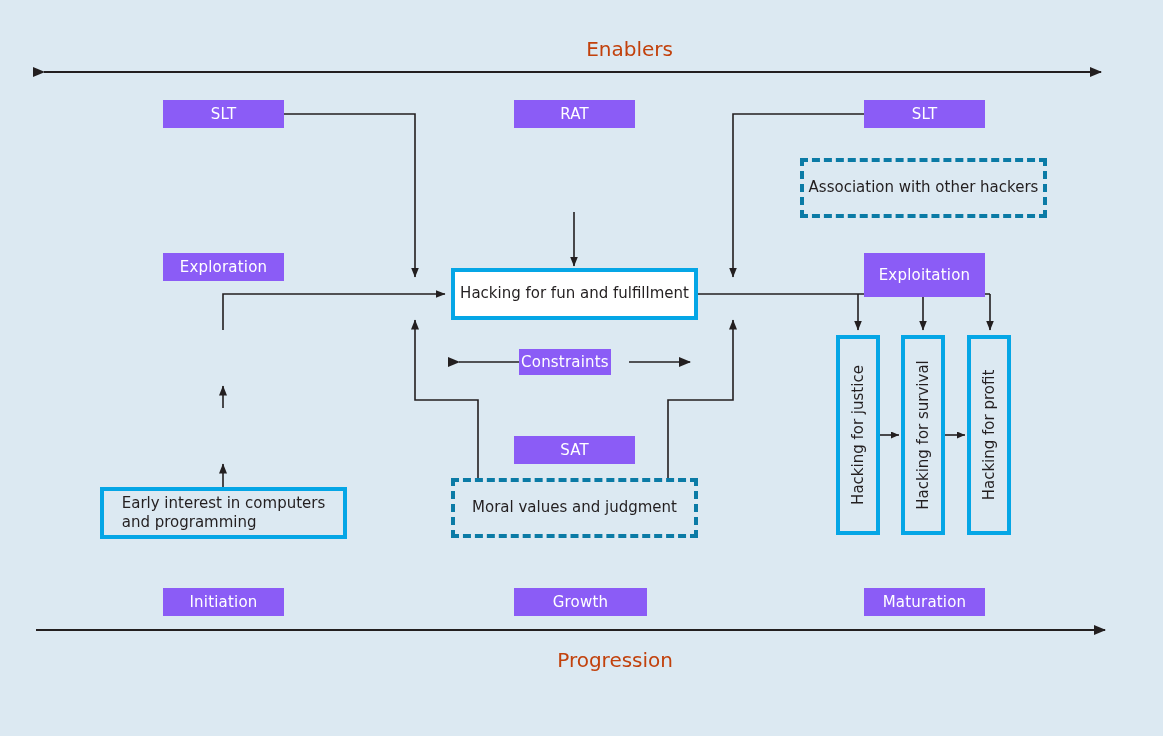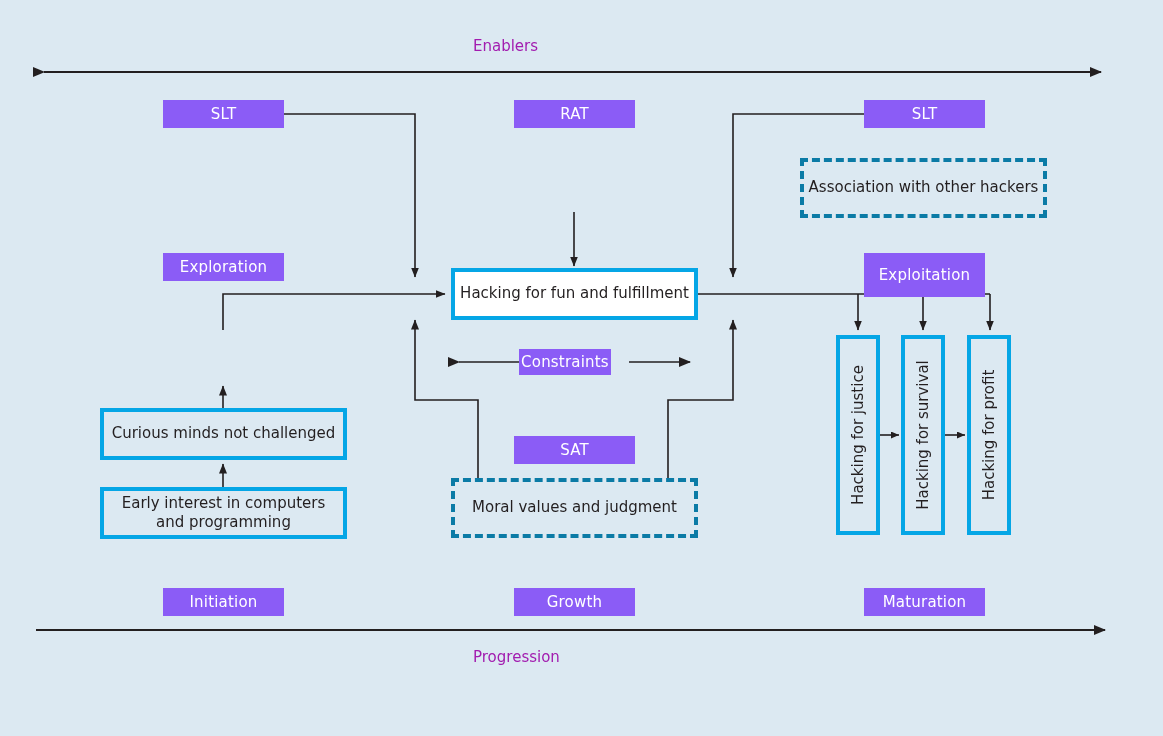--- a/index.html
+++ b/index.html
@@ -40,21 +40,21 @@
   
   .obox {
     position: absolute;
     border: 4px solid #05a6e6;
     background: #dce9f2;
     color: #231f20;
     font-size: 15px;
     display: flex;
     align-items: center;
     justify-content: center;
-    text-align: center;
+    text-align: left;
     line-height: 1.3;
     box-sizing: border-box;
   }
   .obox.white {
     background: #ffffff;
   }
   
   .dbox {
     position: absolute;
     border: 4px dashed #0b7ba6;
@@ -80,23 +80,23 @@
     left: 50%;
     top: 50%;
     transform: translate(-50%, -50%) rotate(-90deg);
     white-space: nowrap;
     font-size: 15px;
     color: #231f20;
   }
   
   .axis-cap {
     position: absolute;
-    font-size: 15px;
-    color: #a21caf;
-    text-align: left;
+    font-size: 20px;
+    color: #c2410c;
+    text-align: right;
     width: 200px;
   }
 </style>
 </head>
 <body>
 
 <div id="stage">
 
   <svg class="svg-layer" viewBox="0 0 1163 736" xmlns="http://www.w3.org/2000/svg">
     <defs>
@@ -156,21 +156,20 @@
 
 
   <div class="dbox" style="left:800px; top:158px; width:247px; height:60px;">Association with other hackers</div>
 
   <div class="chip" style="left:163px; top:253px; width:121px; height:28px;">Exploration</div>
   <div class="chip" style="left:864px; top:253px; width:121px; height:44px;">Exploitation</div>
 
   <div class="obox white" style="left:451px; top:268px; width:247px; height:52px;">Hacking for fun and fulfillment</div>
 
 
-  <div class="obox" style="left:100px; top:408px; width:247px; height:52px;">Curious minds not challenged</div>
 
   <div class="obox" style="left:100px; top:487px; width:247px; height:52px;">
     <span style="display:block;">
       <span style="display:block;">Early interest in computers</span>
       <span style="display:block;">and programming</span>
     </span>
   </div>
 
   <div class="chip" style="left:519px; top:349px; width:92px; height:26px;">Constraints</div>
 
@@ -182,16 +181,16 @@
     <span>Hacking for justice</span>
   </div>
   <div class="vbox" style="left:901px; top:335px; width:44px; height:200px;">
     <span>Hacking for survival</span>
   </div>
   <div class="vbox" style="left:967px; top:335px; width:44px; height:200px;">
     <span>Hacking for profit</span>
   </div>
 
   <div class="chip" style="left:163px; top:588px; width:121px; height:28px;">Initiation</div>
-  <div class="chip" style="left:514px; top:588px; width:121px; height:28px;">Growth</div>
+  <div class="chip" style="left:514px; top:588px; width:133px; height:28px;">Growth</div>
   <div class="chip" style="left:864px; top:588px; width:121px; height:28px;">Maturation</div>
 
 </div>
 
 </body></html>

